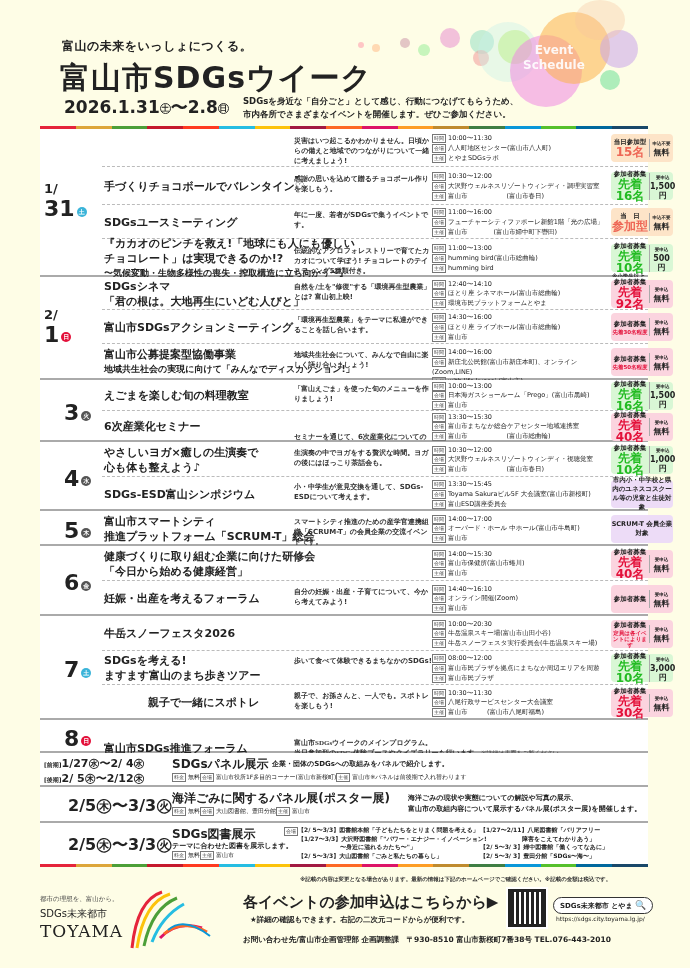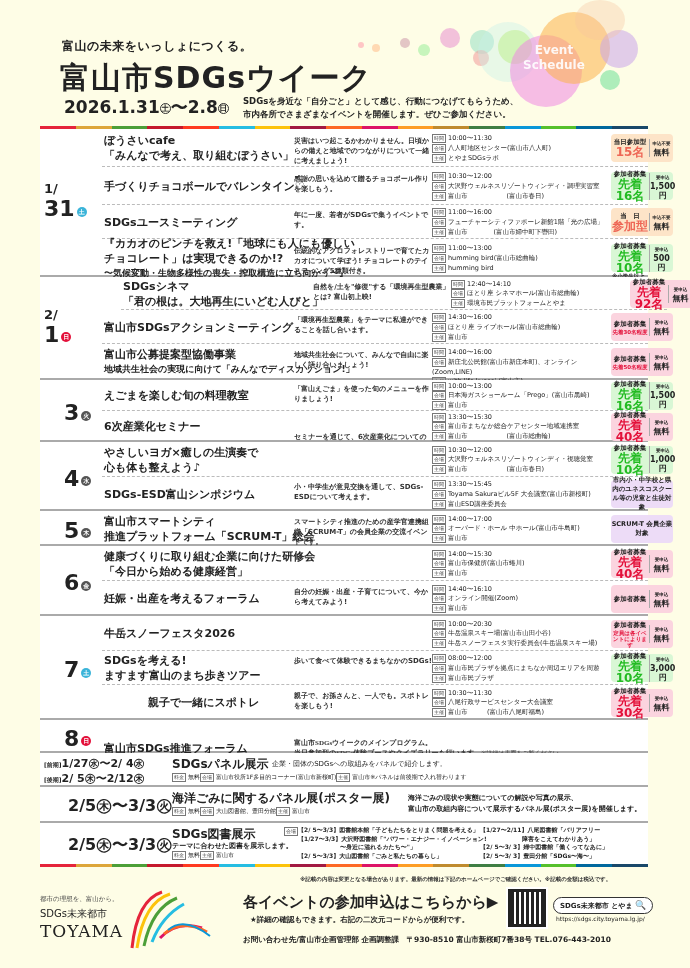--- a/index.html
+++ b/index.html
@@ -86,24 +86,20 @@
     <span style="background: rgb(10, 151, 217);"></span>
     <span style="background: rgb(86, 192, 43);"></span>
     <span style="background: rgb(0, 104, 157);"></span>
     <span style="background: rgb(25, 72, 106);"></span>
   </div>
 
 <div id="schedule">
     <div class="sec" style="top: 129px; height: 148px;">
       <div class="daylbl" style="left: 4px; top: 52px;"><div style="font-size: 13px;">1/</div><span style="font-size: 22px;">31</span><span class="dot" style="background: rgb(59, 180, 217);">土</span></div>
       <div class="row" style="top: 0px; height: 38px;">
-        <div class="ttl" style="top: 4px;">
-          <div>ぼうさいcafe</div>
-          <div>「みんなで考え、取り組むぼうさい」</div>
-        </div>
         <div class="desc" style="top: 7px;">災害はいつ起こるかわかりません。日頃からの備えと地域でのつながりについて一緒に考えましょう!</div>
         <div class="meta" style="top: 5px;">
           <div><span class="tag">時間</span><span>10:00〜11:30</span></div>
           <div><span class="tag">会場</span><span>八人町地区センター(富山市八人町)</span></div>
           <div><span class="tag">主催</span><span>とやまSDGsラボ</span></div>
         </div>
         <div class="badge b-or" style="top: 5px;">
           <div class="l"><div>当日参加型</div><b>15名</b></div>
           <div class="r"><i>申込不要</i><span>無料</span></div>
         </div>
@@ -152,21 +148,21 @@
         </div>
         <div class="badge b-gr" style="top: 5px;">
           <div class="l"><div>参加者募集</div><b>先着10名</b></div>
           <div class="r"><i>要申込</i><span>500円</span></div>
         </div>
         <div class="note" style="left: 510px; top: 34px;">※小学生以上のみ</div>
       </div>
     </div>
     <div class="sec" style="top: 277px; height: 103px;">
       <div class="daylbl" style="left: 4px; top: 29.5px;"><div style="font-size: 13px;">2/</div><span style="font-size: 22px;">1</span><span class="dot" style="background: rgb(227, 16, 58);">日</span></div>
-      <div class="row" style="top: 0px; height: 33px; margin-left: 19px;">
+      <div class="row" style="top: 0px; height: 33px;">
         <div class="ttl" style="top: 1.5px;">
           <div>SDGsシネマ</div>
           <div>「君の根は。大地再生にいどむ人びと」</div>
         </div>
         <div class="desc" style="top: 4.5px;">自然を/土を"修復"する「環境再生型農業」とは? 富山初上映!</div>
         <div class="meta" style="top: 2.5px;">
           <div><span class="tag">時間</span><span>12:40〜14:10</span></div>
           <div><span class="tag">会場</span><span>ほとり座 シネマホール(富山市総曲輪)</span></div>
           <div><span class="tag">主催</span><span>環境市民プラットフォームとやま</span></div>
         </div>
@@ -246,20 +242,21 @@
         </div>
       </div>
     </div>
     <div class="sec" style="top: 442px; height: 69px;">
       <div class="daylbl" style="left: 24px; top: 23.5px;"><span style="font-size: 22px;">4</span><span class="dot" style="background: rgb(85, 85, 85);">水</span></div>
       <div class="row" style="top: 0px; height: 35px;">
         <div class="ttl" style="top: 2.5px;">
           <div>やさしいヨガ×癒しの生演奏で</div>
           <div>心も体も整えよう♪</div>
         </div>
+        <div class="desc" style="top: 5.5px;">生演奏の中でヨガをする贅沢な時間。ヨガの後にはほっこり茶話会も。</div>
         <div class="meta" style="top: 3.5px;">
           <div><span class="tag">時間</span><span>10:30〜12:00</span></div>
           <div><span class="tag">会場</span><span>大沢野ウェルネスリゾートウィンディ・視聴覚室</span></div>
           <div><span class="tag">主催</span><span>富山市　　　　　　(富山市春日)</span></div>
         </div>
         <div class="badge b-gr" style="top: 3.5px;">
           <div class="l"><div>参加者募集</div><b>先着10名</b></div>
           <div class="r"><i>要申込</i><span>1,000円</span></div>
         </div>
       </div>
@@ -393,21 +390,21 @@
           <div><span>当日参加型のSDGs体験ブースやクイズラリーも行います。</span><span style="font-weight: normal; font-size: 6px;">※詳細は表面をご覧ください。</span></div>
         </div>
       </div>
     </div>
     <div class="bot" style="top: 753px; height: 34px;">
       <div style="position: absolute; left: 4px; top: 4px; font-size: 11px; font-weight: bold; line-height: 14px;">
         <div><span style="font-size: 6px;">[前期]</span><span>1/27㊌〜2/ 4㊌</span></div>
         <div><span style="font-size: 6px;">[後期]</span><span>2/ 5㊍〜2/12㊍</span></div>
       </div>
       <div style="position: absolute; left: 132px; top: 3px; font-size: 12px; font-weight: bold;">SDGsパネル展示</div>
-      <div style="position: absolute; left: 232px; top: 6px; font-size: 7px; font-weight: normal;">企業・団体のSDGsへの取組みをパネルで紹介します。</div>
+      <div style="position: absolute; left: 232px; top: 6px; font-size: 7px; font-weight: bold;">企業・団体のSDGsへの取組みをパネルで紹介します。</div>
       <div style="position: absolute; left: 132px; top: 20px; font-size: 6px; white-space: nowrap;"><span class="tag">料金</span><span>無料</span><span class="tag">会場</span><span>富山市役所1F多目的コーナー(富山市新桜町)</span><span class="tag">主催</span><span>富山市</span><span>※パネルは前後期で入れ替わります</span></div>
     </div>
     <div class="bot" style="top: 787px; height: 36px;">
       <div style="position: absolute; left: 28px; top: 9px; font-size: 16px; font-weight: bold;">2/5㊍〜3/3㊋</div>
       <div style="position: absolute; left: 132px; top: 3px; font-size: 12px; font-weight: bold;">海洋ごみに関するパネル展(ポスター展)</div>
       <div style="position: absolute; left: 368px; top: 6px; font-size: 7px; font-weight: bold; line-height: 11px;">
         <div>海洋ごみの現状や実態についての解説や写真の展示、</div>
         <div>富山市の取組内容について展示するパネル展(ポスター展)を開催します。</div>
       </div>
       <div style="position: absolute; left: 132px; top: 20px; font-size: 6px; white-space: nowrap;"><span class="tag">料金</span><span>無料</span><span class="tag">会場</span><span>大山図書館、豊田分館</span><span class="tag">主催</span><span>富山市</span></div>

